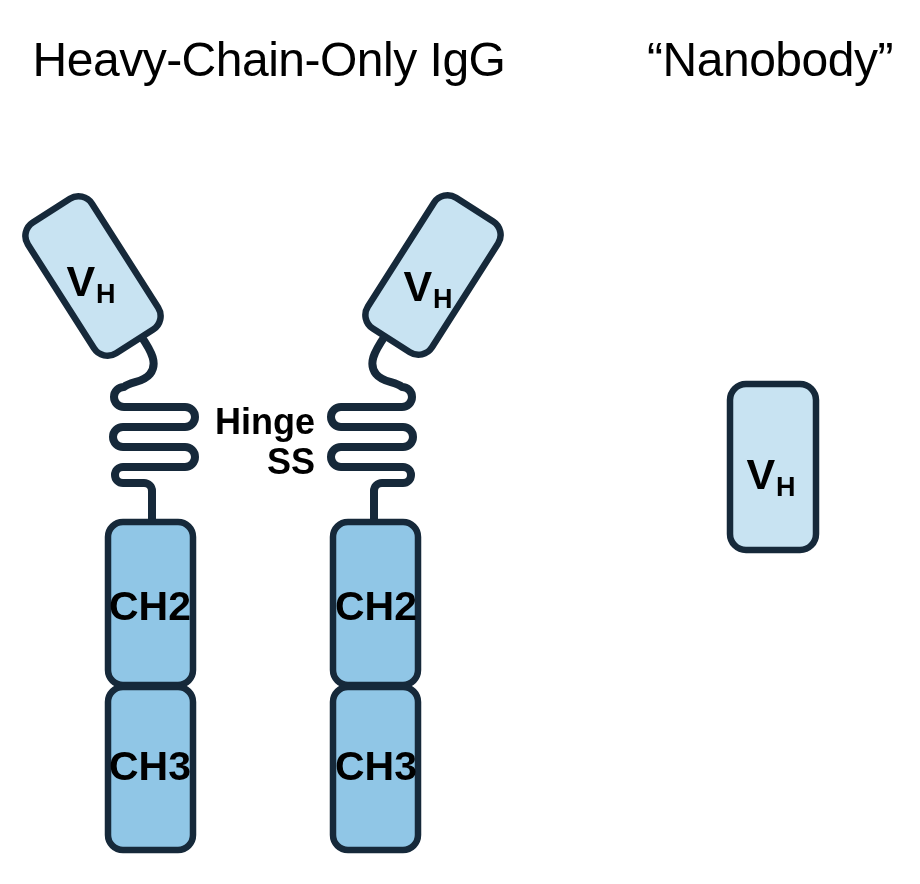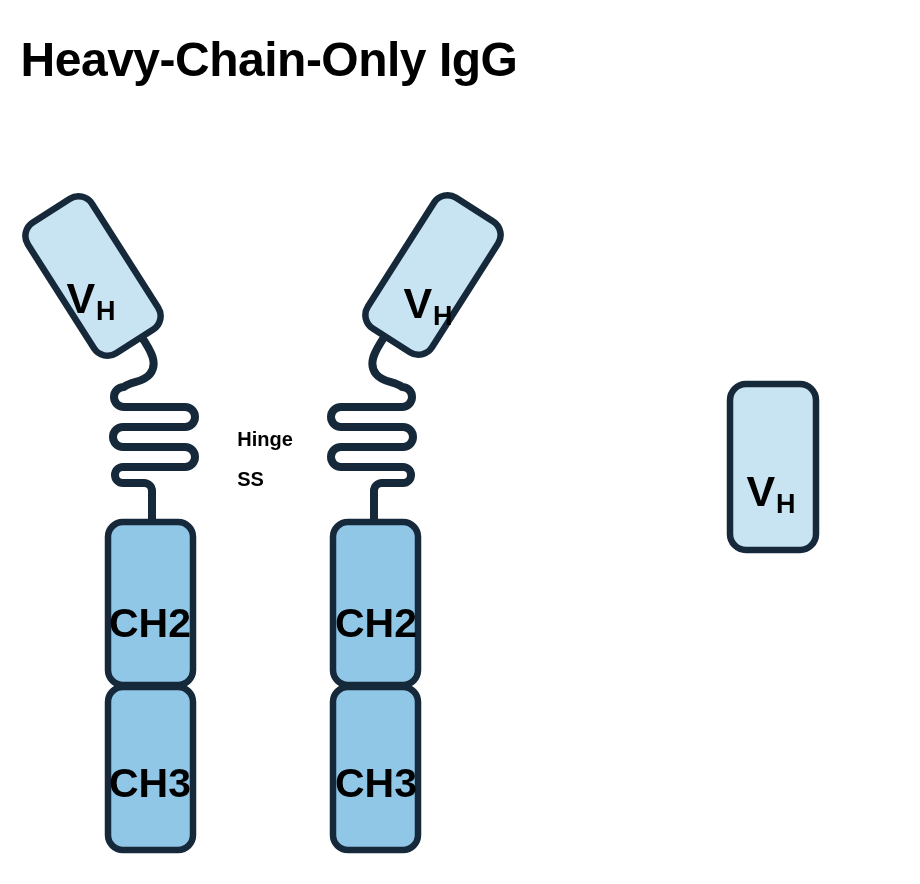--- a/index.html
+++ b/index.html
@@ -19,21 +19,21 @@
     width: 920px;
     height: 884px;
     background: var(--background);
     overflow: hidden;
   }
   .title {
     position: absolute;
     top: 36px;
     transform: translateX(-50%);
     font-size: 48px;
-    font-weight: 700;
+    font-weight: 400;
     line-height: 48px;
     letter-spacing: -0.5px;
     color: var(--text);
     white-space: nowrap;
   }
   .title-left  { left: 269px; }
   .title-right { left: 770px; }
 
   .diagram-svg {
     position: absolute;
@@ -58,43 +58,43 @@
     stroke-linejoin: round;
   }
 
   .lbl {
     position: absolute;
     transform: translate(-50%, -50%);
     color: var(--text);
     font-weight: 700;
     white-space: nowrap;
     line-height: 1;
-    margin-top: 17px;
   }
   .vh-main { font-size: 43px; font-weight: 700; }
   .vh-sub  { font-size: 27px; font-weight: 700; position: relative; top: 7px; margin-left: 1px; }
   .ch-label { font-size: 41px; }
-  .hinge-label { text-align: left; font-size: 20px; line-height: 40px; }
+  .hinge-label { text-align: right; font-size: 36px; line-height: 40px; }
 
   .vh-left  { left: 91px;  top: 281px; }
   .vh-right { left: 428px; top: 286px; }
   .vh-nano  { left: 771px; top: 474px; }
   .ch2-left  { left: 150px; top: 606px; }
   .ch3-left  { left: 150px; top: 766px; }
   .ch2-right { left: 376px; top: 606px; }
   .ch3-right { left: 376px; top: 766px; }
   .hinge-pos { left: 265px; top: 442px; }
 </style>
 </head>
 <body>
 
 <div class="canvas">
 
   <div class="title title-left">Heavy-Chain-Only IgG</div>
 
+  <div class="title title-right">“Nanobody”</div>
 
   <svg class="diagram-svg" viewBox="0 0 920 884">
 
     <path class="hinge-coil" d="M 141 336
              C 152 352 158 364 150 374
              C 143 383 131 381 124 387
              A 10 10 0 0 0 124 407
              L 185 407
              A 10 10 0 0 1 185 427
              L 123 427

